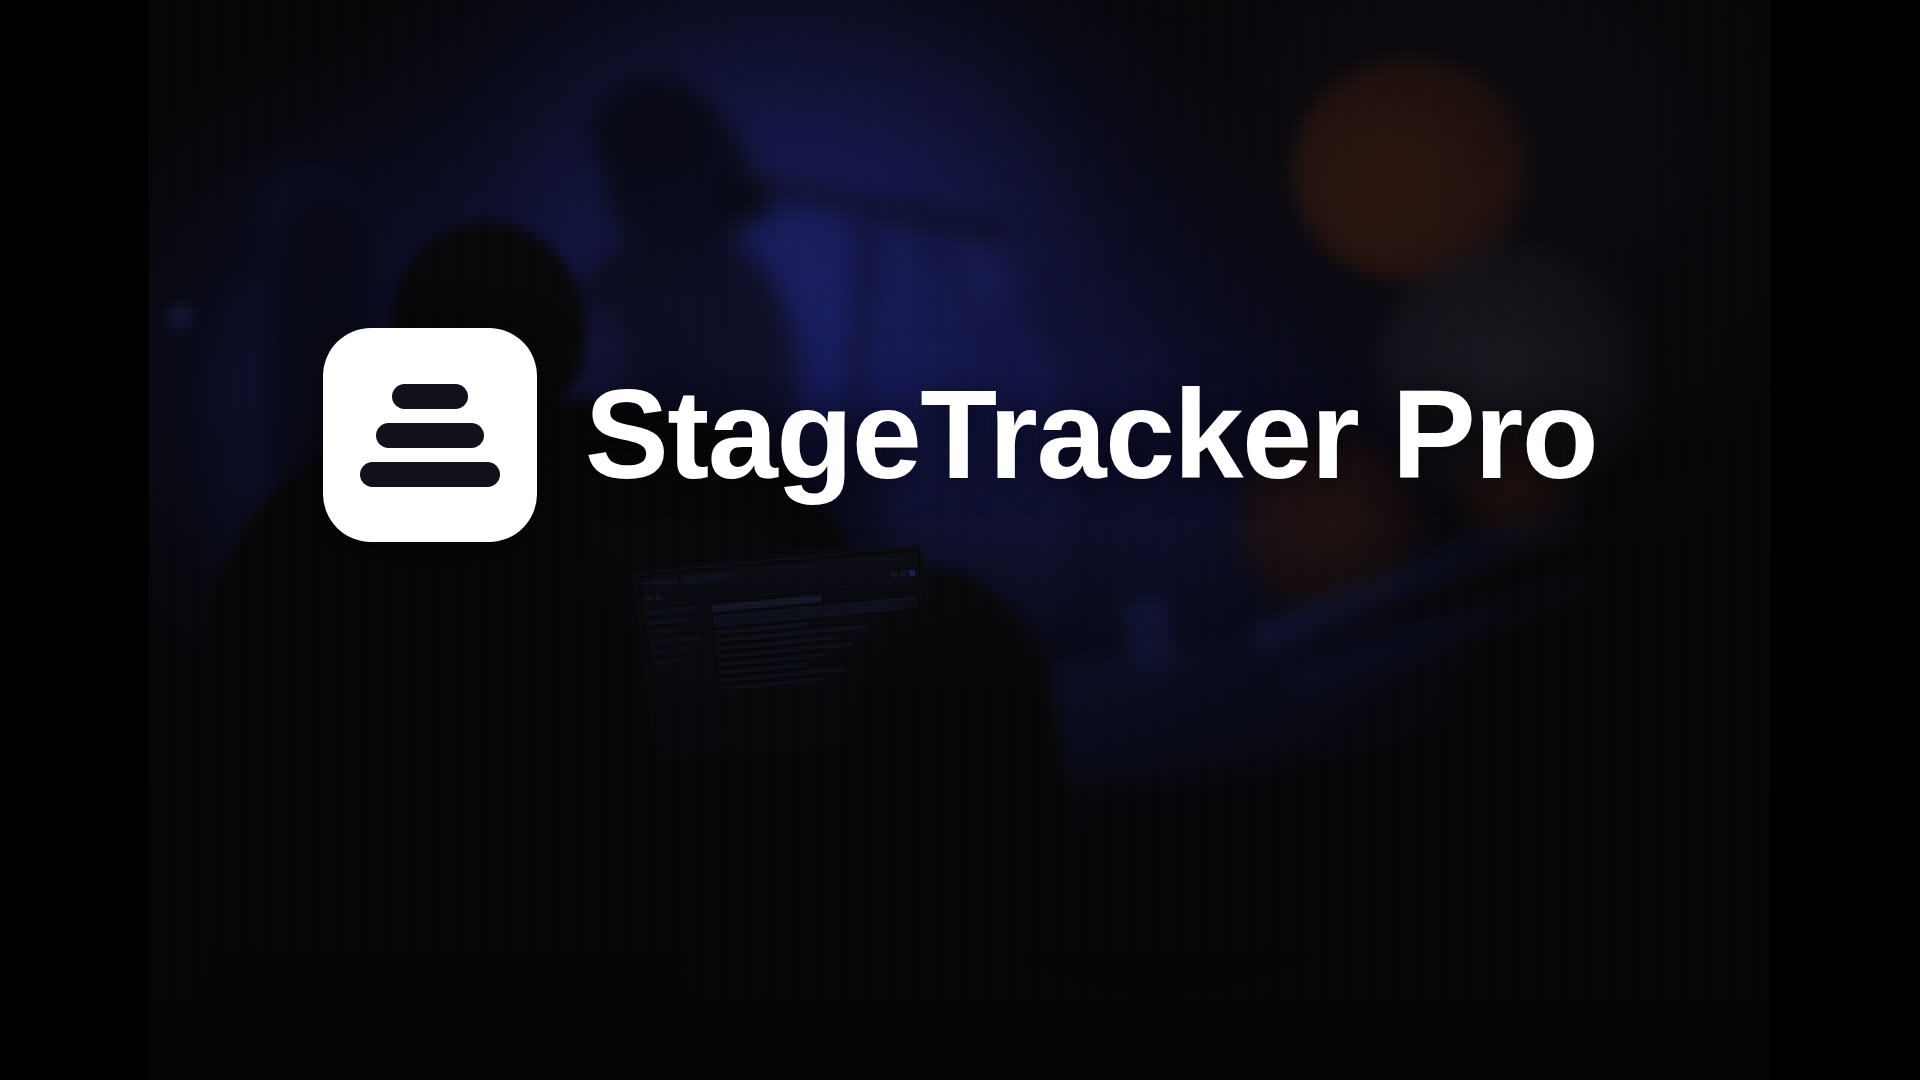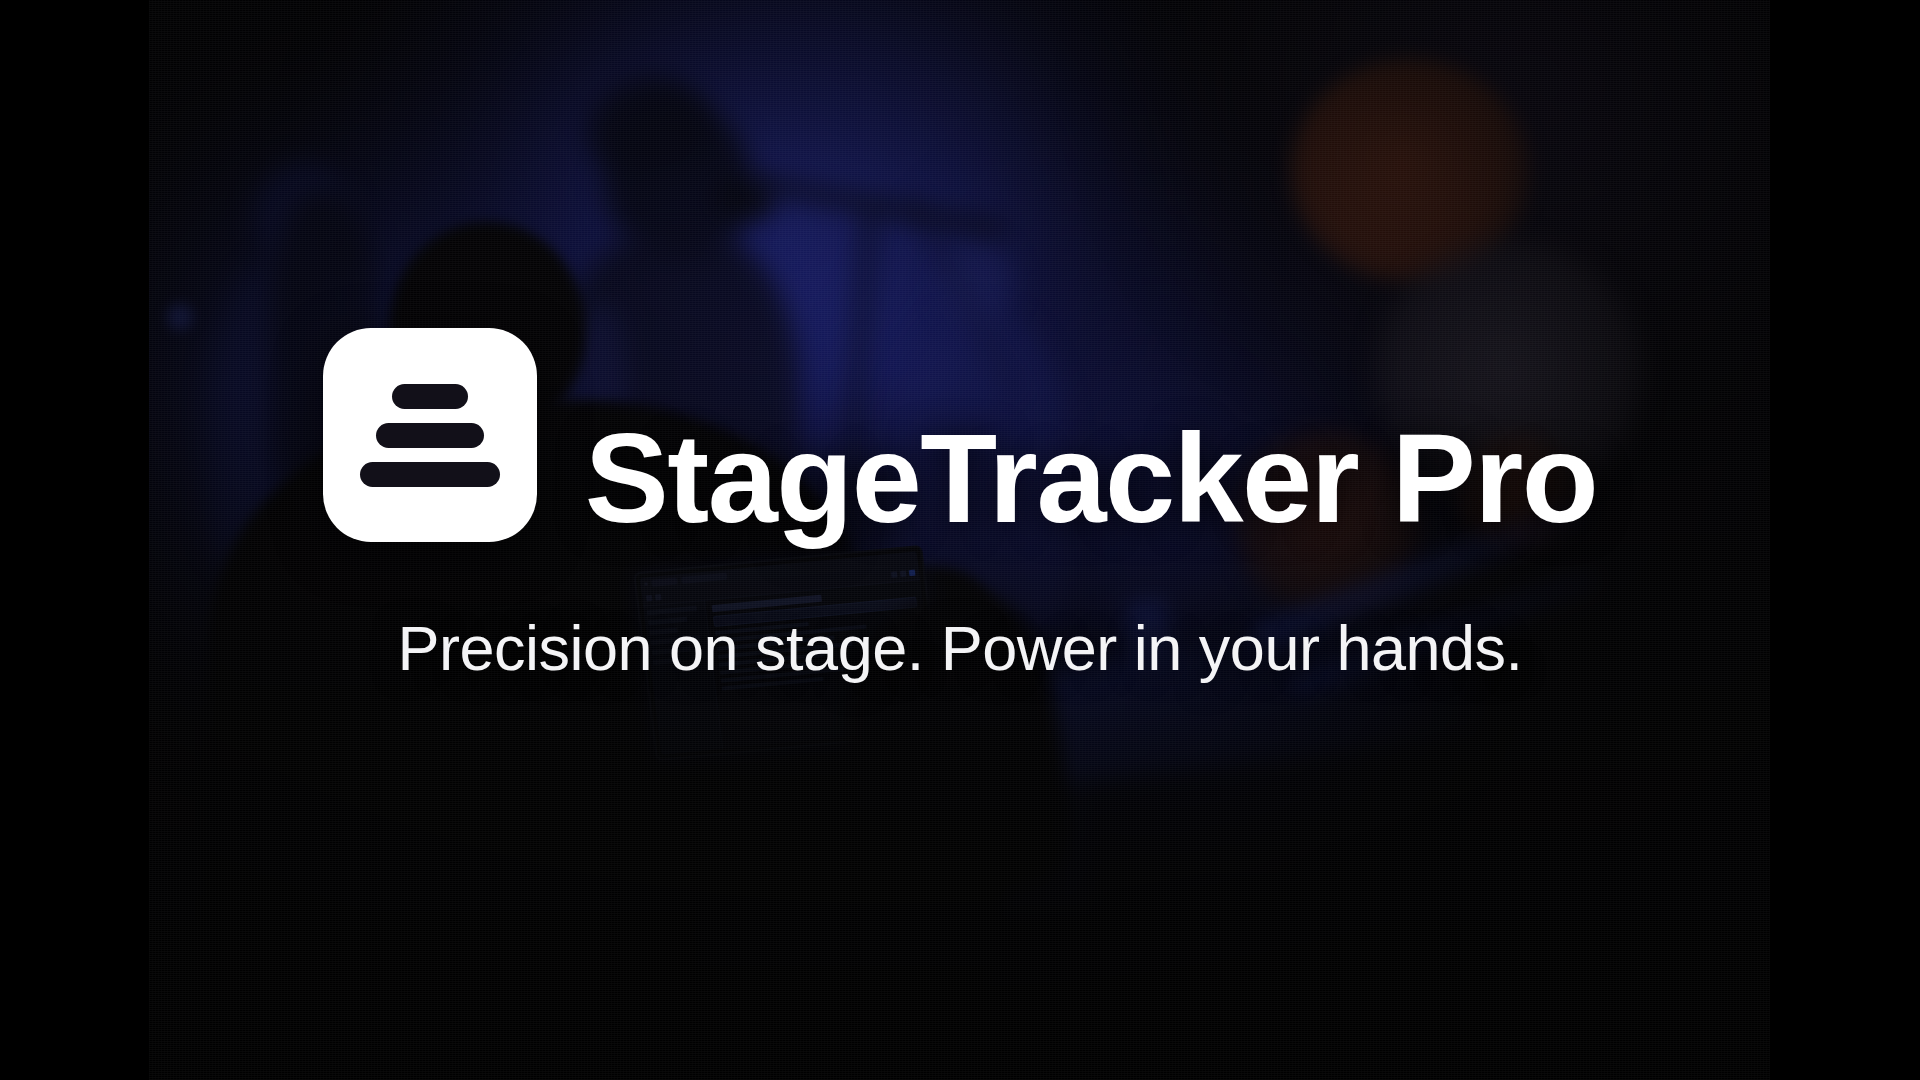--- a/index.html
+++ b/index.html
@@ -372,21 +372,21 @@
     z-index:30;
     display:flex;
     flex-direction:column;
     align-items:center;
     justify-content:flex-start;
     padding-top:328px;
     pointer-events:none;
   }
   #brand-lockup {
     display:flex;
-    align-items:flex-end;
+    align-items:center;
     gap:48px;
   }
 
   
   #app-icon {
     width:214px; height:214px;
     background:#ffffff;
     border-radius:48px;
     display:flex;
     flex-direction:column;
@@ -526,16 +526,15 @@
 
       <div id="app-icon">
         <span class="icon-bar top"></span>
         <span class="icon-bar middle"></span>
         <span class="icon-bar bottom"></span>
       </div>
 
       <div id="wordmark">StageTracker Pro</div>
     </div>
 
-    <div id="tagline">Precision on stage. Power in your hands.</div>
   </div>
 
 </div>
 
 </body></html>

